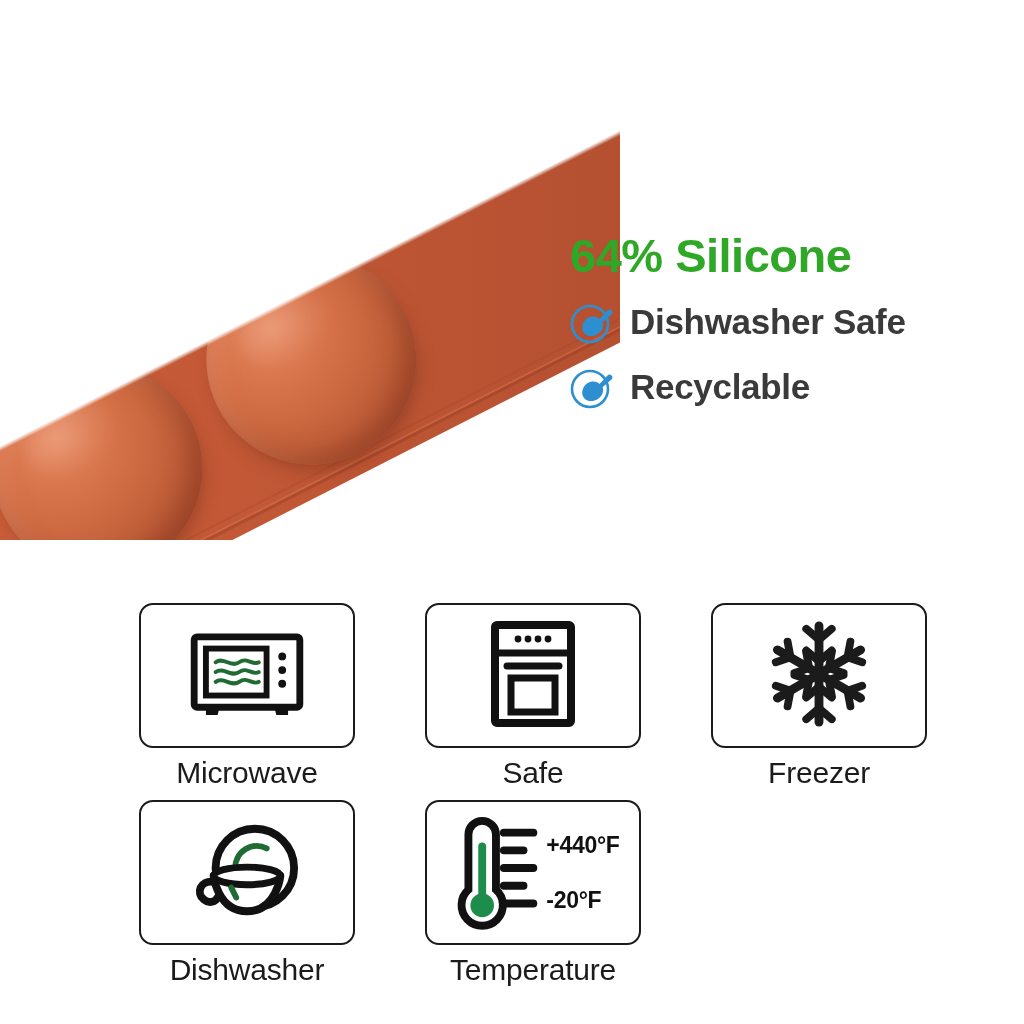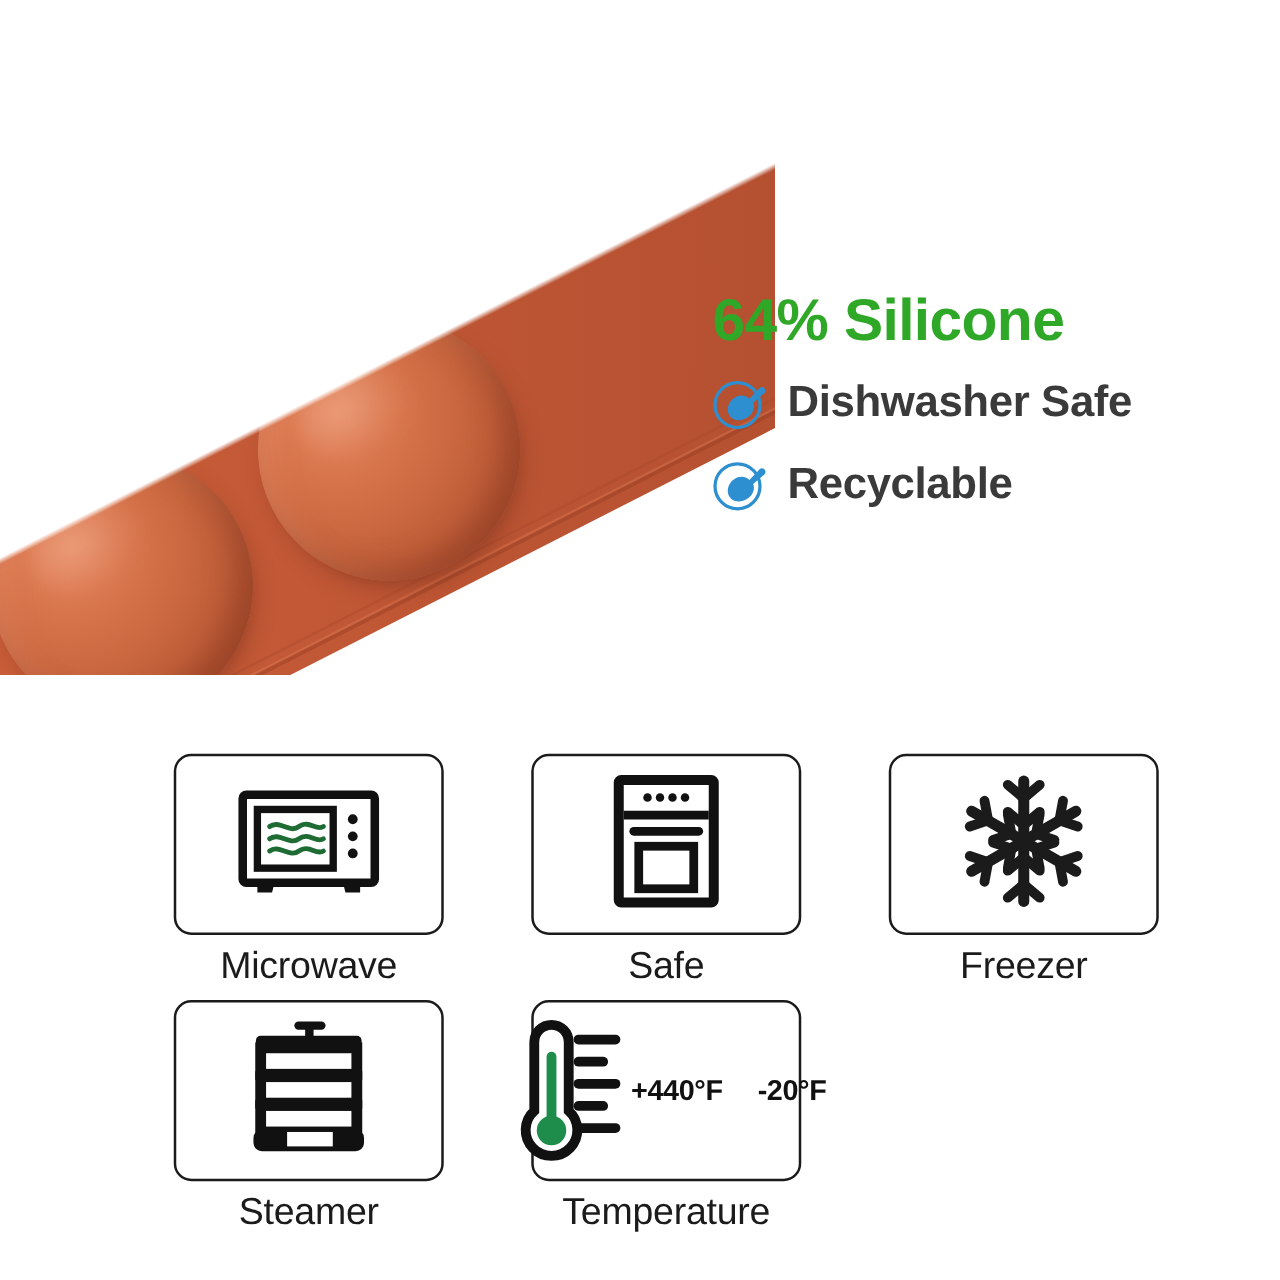--- a/index.html
+++ b/index.html
@@ -192,21 +192,21 @@
     white-space: nowrap;
   }
   .temp-card-inner {
     display: flex;
     align-items: center;
     justify-content: center;
     gap: 4px;
   }
   .temp-values {
     display: flex;
-    flex-direction: row;
+    flex-direction: column;
     justify-content: center;
     gap: 28px;
   }
   .temp-line {
     font-size: 23px;
     font-weight: bold;
     color: #111111;
     letter-spacing: -0.3px;
     white-space: nowrap;
   }
@@ -345,44 +345,36 @@
               <line x1="84" y1="72" x2="99" y2="67"></line>
               <line x1="65" y1="61" x2="68" y2="77"></line>
               <line x1="65" y1="61" x2="80" y2="56"></line>
             </g>
           </svg>
         </span>
       </div>
       <div class="icon-caption">Freezer</div>
     </div>
 
-
     <div class="icon-cell">
       <div class="icon-card">
         <span>
-          <svg viewBox="0 0 104 114" width="100" height="110">
-
-            <rect x="40" y="2" width="26" height="7" rx="3.5" fill="#111"></rect>
-            <rect x="49" y="6" width="7" height="10" fill="#111"></rect>
-
-            <rect x="8" y="14" width="88" height="10" rx="4" fill="#111"></rect>
-
-            <rect x="12" y="24" width="80" height="22" fill="none" stroke="#111" stroke-width="9"></rect>
-
-            <rect x="12" y="48" width="80" height="22" fill="none" stroke="#111" stroke-width="9"></rect>
-
-            <rect x="12" y="72" width="80" height="22" fill="none" stroke="#111" stroke-width="9"></rect>
-
-            <rect x="6" y="92" width="92" height="18" rx="7" fill="#111"></rect>
-            <rect x="34" y="94" width="38" height="12" fill="#fff"></rect>
+          <svg viewBox="0 0 124 110" width="122" height="108">
+            <circle cx="70" cy="52" r="40" fill="#fff" stroke="#111" stroke-width="8"></circle>
+            <path d="M50 52 A22 22 0 0 1 82 32" fill="none" stroke="#1E6B34" stroke-width="6" stroke-linecap="round"></path>
+            <path d="M28 60 L96 60 C96 60 92 96 62 96 C32 96 28 60 28 60 Z" fill="#fff" stroke="#111" stroke-width="8" stroke-linejoin="round"></path>
+            <ellipse cx="62" cy="60" rx="34" ry="9" fill="#fff" stroke="#111" stroke-width="7"></ellipse>
+            <path d="M28 66 C14 64 10 78 18 84 C24 89 30 86 32 82" fill="none" stroke="#111" stroke-width="8" stroke-linecap="round"></path>
+            <line x1="46" y1="72" x2="51" y2="82" stroke="#1E6B34" stroke-width="6" stroke-linecap="round"></line>
           </svg>
         </span>
       </div>
-      <div class="icon-caption">Steamer</div>
-    </div>
+      <div class="icon-caption">Dishwasher</div>
+    </div>
+
 
     <div class="icon-cell">
       <div class="icon-card">
         <div class="temp-card-inner">
           <span>
             <svg viewBox="0 0 96 122" width="96" height="120">
 
               <path d="M22 24 a14 14 0 0 1 28 0 V80 a21 21 0 1 1 -28 0 Z" fill="#fff" stroke="#111" stroke-width="8"></path>
 
               <circle cx="36" cy="96" r="12" fill="#1E8C4A"></circle>

